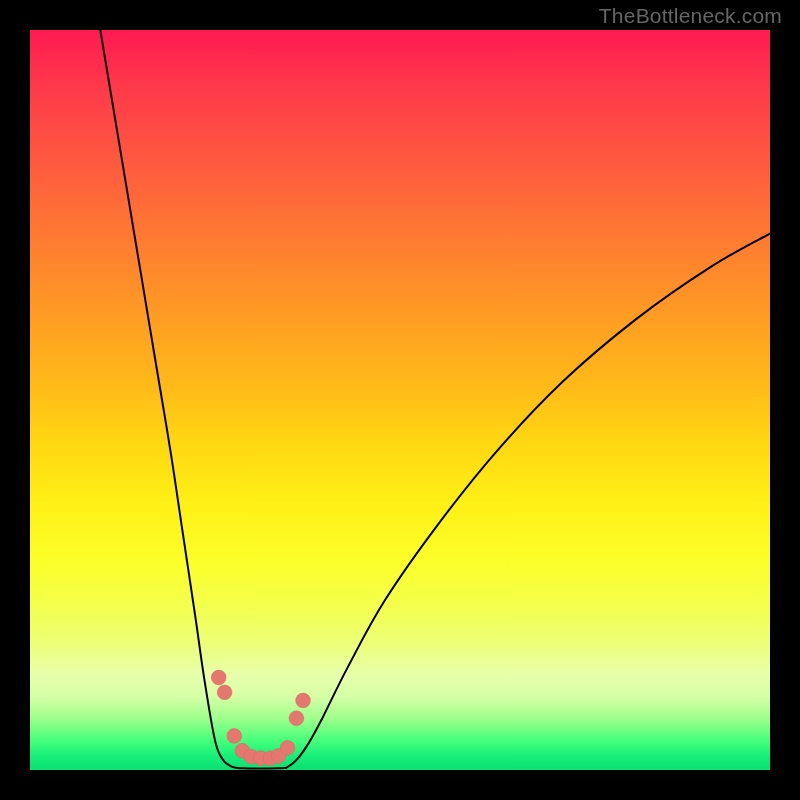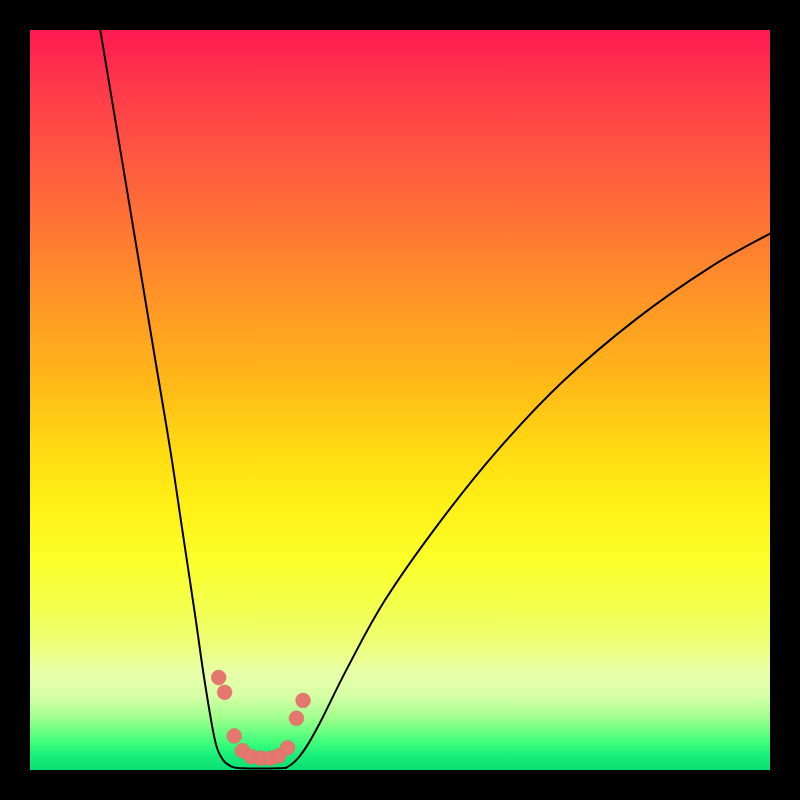--- a/index.html
+++ b/index.html
@@ -63,20 +63,21 @@
   .dot {
     fill: #e4786f;
     stroke: #d46a60;
     stroke-width: 0.5;
   }
 </style>
 </head>
 <body>
 
 <div class="frame">
+  <div class="watermark">TheBottleneck.com</div>
   <div class="plot-area">
     <svg class="curve" viewBox="0 0 740 740" preserveAspectRatio="none">
       <path id="curve-path" fill="none" stroke="#000" stroke-width="2" stroke-linejoin="round" stroke-linecap="round" d="M 70.30 0.00 C 72.30 11.99, 76.74 38.63, 81.40 66.60 C 86.06 94.57, 90.87 123.43, 96.20 155.40 C 101.53 187.37, 105.67 212.23, 111.00 244.20 C 116.33 276.17, 120.47 301.03, 125.80 333.00 C 131.13 364.97, 135.94 392.50, 140.60 421.80 C 145.26 451.10, 147.30 466.50, 151.70 495.80 C 156.10 525.10, 160.89 556.63, 165.02 584.60 C 169.15 612.57, 171.04 628.56, 174.64 651.20 C 178.24 673.84, 181.80 696.41, 185.00 710.40 C 188.20 724.39, 189.74 724.37, 192.40 728.90 C 195.06 733.43, 197.40 733.96, 199.80 735.56 C 202.20 737.16, 203.59 737.31, 205.72 737.78 C 207.85 738.25, 210.57 738.08, 211.64 738.15 C 212.71 738.22, 209.78 738.08, 211.64 738.15 C 213.50 738.22, 217.47 738.45, 222.00 738.52 C 226.53 738.59, 232.27 738.55, 236.80 738.52 C 241.33 738.49, 243.70 738.51, 247.16 738.37 C 250.62 738.24, 254.44 737.89, 256.04 737.78 C 257.64 737.67, 254.97 738.45, 256.04 737.78 C 257.11 737.11, 259.56 736.08, 261.96 734.08 C 264.36 732.08, 266.30 730.54, 269.36 726.68 C 272.42 722.82, 274.85 719.55, 278.98 712.62 C 283.11 705.69, 285.24 701.92, 292.30 688.20 C 299.36 674.48, 306.88 657.71, 318.20 636.40 C 329.52 615.09, 339.22 595.11, 355.20 569.80 C 371.18 544.49, 387.02 522.44, 407.00 495.80 C 426.98 469.16, 443.56 447.77, 466.20 421.80 C 488.84 395.83, 507.49 375.48, 532.80 351.50 C 558.11 327.52, 580.16 309.25, 606.80 288.60 C 633.44 267.95, 656.82 252.12, 680.80 236.80 C 704.78 221.48, 729.34 209.49, 740.00 203.50"></path>
       <g id="dots">
           <circle cx="188.70" cy="647.50" r="7.40" class="dot"></circle>
           <circle cx="194.62" cy="662.30" r="7.40" class="dot"></circle>
           <circle cx="204.24" cy="705.96" r="7.40" class="dot"></circle>
           <circle cx="212.38" cy="720.76" r="7.40" class="dot"></circle>
           <circle cx="221.26" cy="726.68" r="7.40" class="dot"></circle>
           <circle cx="230.88" cy="728.16" r="7.40" class="dot"></circle>

